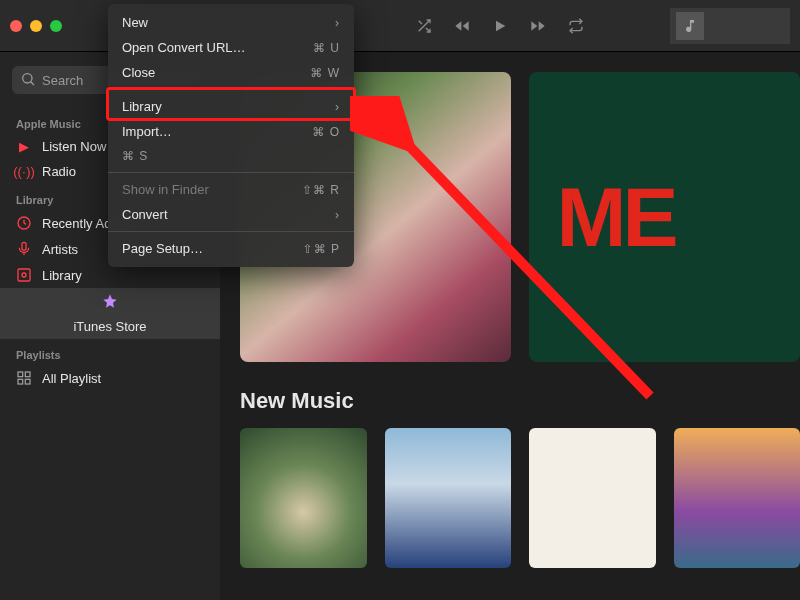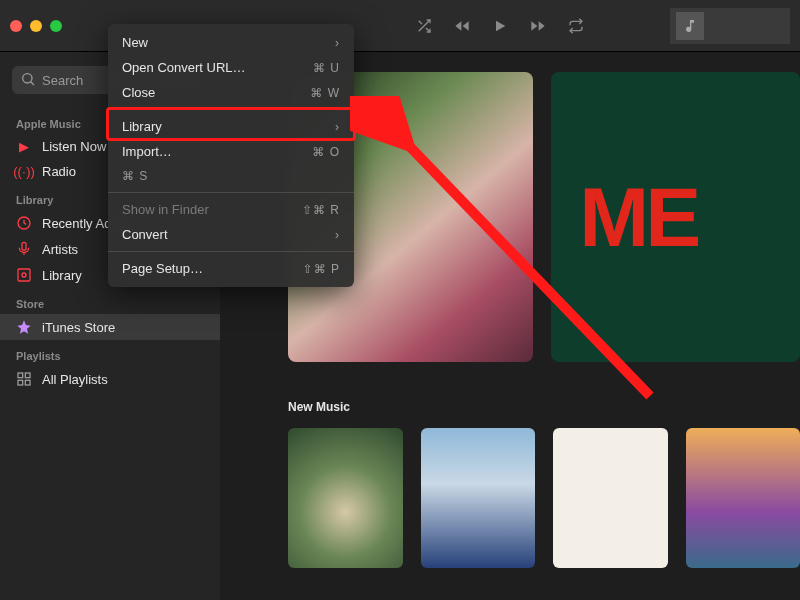--- a/index.html
+++ b/index.html
@@ -11,46 +11,46 @@
 .dot { width: 12px; height: 12px; border-radius: 50%; }
 .dot.red { background: #ff5f57; }
 .dot.yellow { background: #febc2e; }
 .dot.green { background: #28c840; }
 .playback { display: flex; gap: 22px; margin-left: 340px; color: #8a8a8a; }
 .playback span { cursor: pointer; display: inline-flex; align-items: center; }
 .np { margin-left: auto; width: 120px; height: 36px; background: #3a3a3a; display: flex; align-items: center; padding: 0 6px; }
 .np-thumb { width: 28px; height: 28px; background: #555; display: flex; align-items: center; justify-content: center; color: #aaa; }
 
 
-.content { display: flex; height: calc(600px - 52px); gap: 48px; }
+.content { display: flex; height: calc(600px - 52px); }
 .sidebar { width: 220px; background: #252525; padding: 10px 0; overflow: hidden; }
 .search { margin: 4px 12px 14px; background: #3a3a3a; border-radius: 6px; height: 28px; display: flex; align-items: center; padding: 0 8px; color: #9a9a9a; font-size: 13px; gap: 6px; }
 .section-title { color: #8a8a8a; font-size: 11px; font-weight: 600; padding: 10px 16px 4px; }
 .side-item { display: flex; align-items: center; gap: 10px; padding: 5px 16px; font-size: 13px; color: #e6e6e6; cursor: pointer; }
 .side-item .ic { width: 16px; color: #ff3b47; display: inline-flex; justify-content: center; }
-.side-item.selected { background: #3a3a3a; }
+.side-item.selected { background: #3a3a3a; flex-direction: column; }
 .side-item.star .ic { color: #c78bff; }
 .side-item.grey .ic { color: #9a9a9a; }
 
 .main { flex: 1; background: #1e1e1e; padding: 20px 0 0 20px; overflow: hidden; position: relative; }
 .hero-row { display: flex; gap: 18px; }
 .hero { width: 280px; height: 290px; border-radius: 8px; }
 .hero.a { background: linear-gradient(140deg, #1d321d 0%, #6b8a52 30%, #d7b4a8 55%, #a84d63 78%, #5a2b3a 100%); }
 .hero.b { background: #0e3d2c; display: flex; align-items: center; padding-left: 28px; text-align: center; }
 .hero.b .mega { font-family: Impact, 'Arial Black', sans-serif; font-size: 84px; font-weight: 900; color: #e1261c; letter-spacing: -4px; }
-.sect-h { font-size: 12px; font-weight: 600; margin: 38px 0 14px; }
+.sect-h { font-size: 22px; font-weight: 600; margin: 26px 0 14px; }
 .thumbs { display: flex; gap: 18px; }
 .thumb { width: 140px; height: 140px; border-radius: 6px; }
 .t1 { background: radial-gradient(circle at 50% 60%, #d6c8a6 0%, #6a8656 45%, #2f4a2e 100%); }
 .t2 { background: linear-gradient(180deg, #8fb9d8 0%, #c9d8e6 40%, #27417a 100%); }
 .t3 { background: #f3efe6; }
 .t4 { background: linear-gradient(180deg, #efae58 0%, #8a4aa1 60%, #3a6b8a 100%); }
 
 
-.menu { position: absolute; left: 108px; top: 24px; width: 246px; background: rgba(48,48,48,0.97); border-radius: 6px; box-shadow: 0 8px 30px rgba(0,0,0,0.6); padding: 6px 0; font-size: 13px; color: #e6e6e6; backdrop-filter: blur(6px); }
+.menu { position: absolute; left: 108px; top: 4px; width: 246px; background: rgba(48,48,48,0.97); border-radius: 6px; box-shadow: 0 8px 30px rgba(0,0,0,0.6); padding: 6px 0; font-size: 13px; color: #e6e6e6; backdrop-filter: blur(6px); }
 .menu-row { display: flex; align-items: center; justify-content: space-between; padding: 5px 14px; cursor: pointer; }
 .menu-row.sep { border-top: 1px solid #4a4a4a; margin-top: 4px; padding-top: 9px; }
 .menu-row.disabled { color: #7a7a7a; cursor: default; }
 .menu-row .sc { color: #9a9a9a; font-size: 12px; letter-spacing: 1px; }
 .menu-row.highlight { outline: 3px solid #ff1a1a; outline-offset: -1px; border-radius: 2px; }
 
 
 .arrow-annot { position: absolute; left: 350px; top: 96px; pointer-events: none; }
 
 svg.icon { width: 16px; height: 16px; }
@@ -153,41 +153,40 @@
     <div class="side-item">
       <span class="ic">
         <svg class="icon" viewBox="0 0 24 24" fill="none" stroke="currentColor" stroke-width="2">
             <rect x="3" y="3" width="18" height="18" rx="2"></rect>
             <circle cx="12" cy="12" r="3"></circle>
           </svg>
       </span>
       <span>Library</span>
     </div>
 
-    <div class="section-title">Store</div>
     <div class="side-item selected star">
       <span class="ic">
         <svg class="icon" viewBox="0 0 24 24" fill="currentColor">
             <path d="M12 2l2.9 6.9L22 10l-5.5 4.8L18 22l-6-3.5L6 22l1.5-7.2L2 10l7.1-1.1L12 2z"></path>
           </svg>
       </span>
       <span>iTunes Store</span>
     </div>
 
     <div class="section-title">Playlists</div>
     <div class="side-item grey">
       <span class="ic">
         <svg class="icon" viewBox="0 0 24 24" fill="none" stroke="currentColor" stroke-width="2">
             <rect x="3" y="3" width="7" height="7"></rect>
             <rect x="14" y="3" width="7" height="7"></rect>
             <rect x="3" y="14" width="7" height="7"></rect>
             <rect x="14" y="14" width="7" height="7"></rect>
           </svg>
       </span>
-      <span>All Playlists</span>
+      <span>All Playlist</span>
     </div>
   </div>
 
   <div class="main">
     <div class="hero-row">
       <div class="hero a"></div>
       <div class="hero b">
         <div class="mega">ME</div>
       </div>
     </div>

